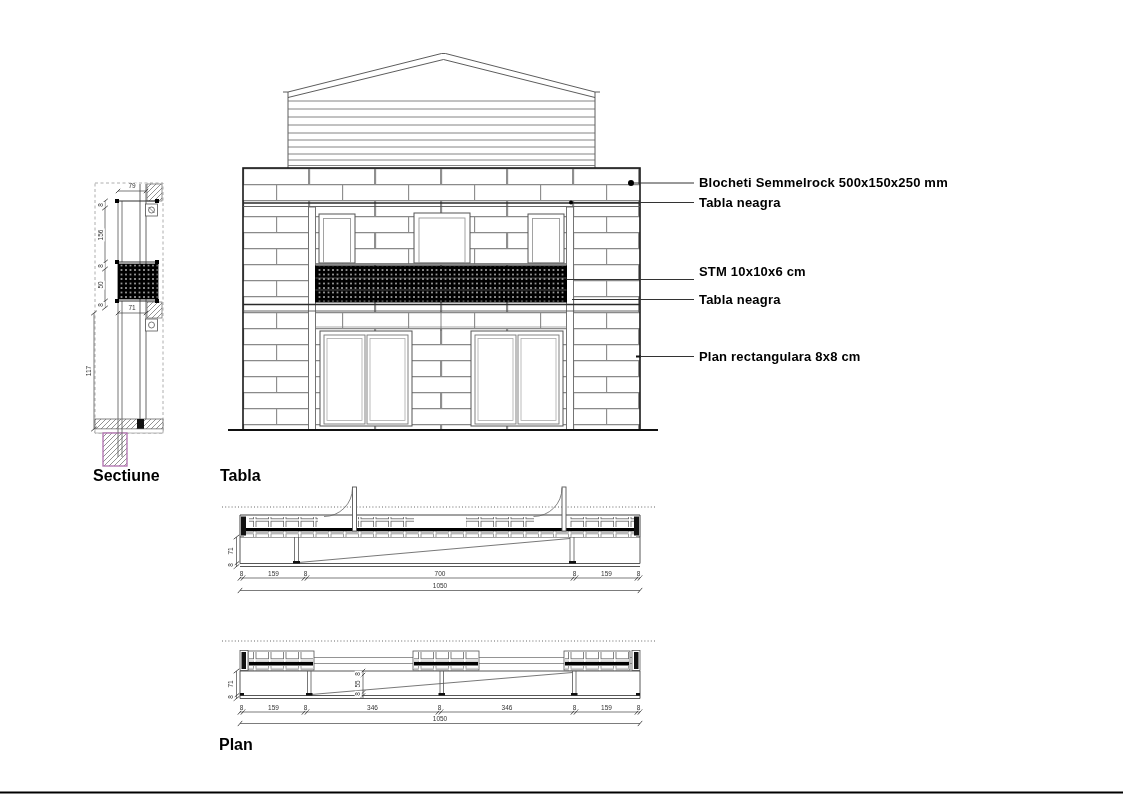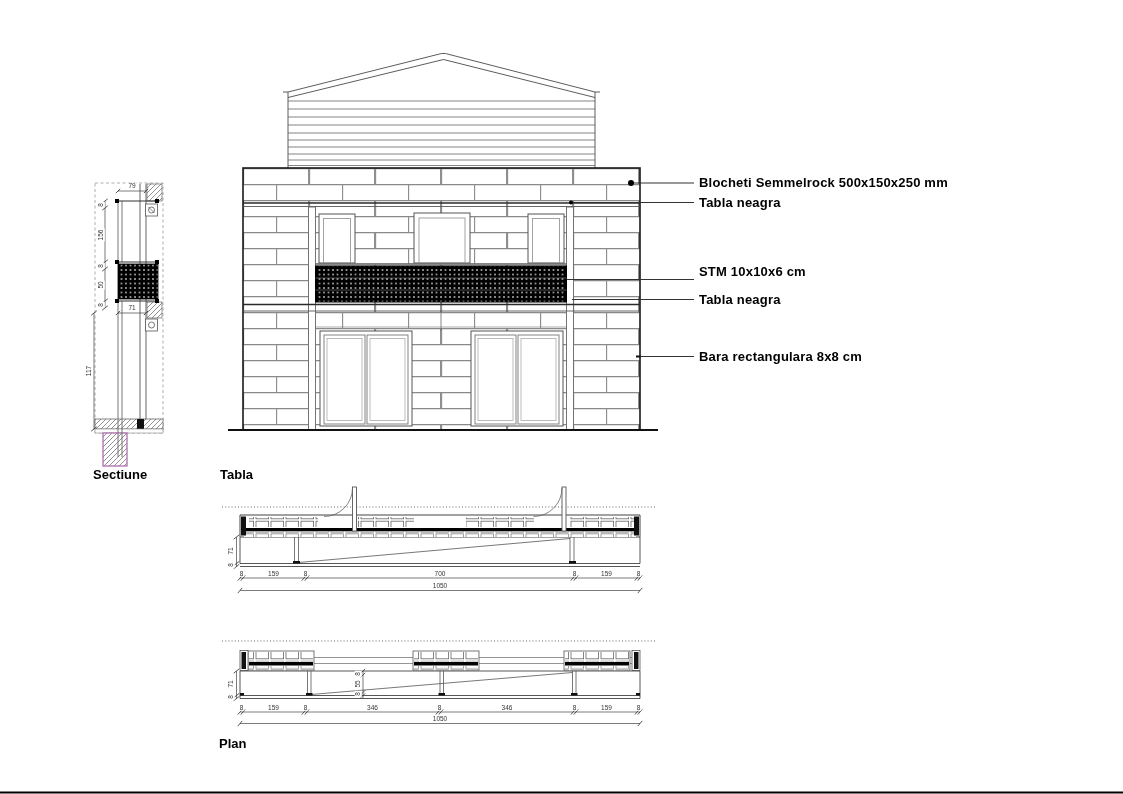--- a/index.html
+++ b/index.html
@@ -1,19 +1,19 @@
 <!DOCTYPE html>
 <html><head>
 <meta charset="utf-8">
 <style>
   html,body{margin:0;padding:0;background:#fff;}
   #page{position:relative;width:1123px;height:794px;background:#ffffff;overflow:hidden;
         font-family:"Liberation Sans",sans-serif;}
   #page svg{position:absolute;left:0;top:0;}
-  .title{position:absolute;font-weight:bold;font-size:13px;color:#000;white-space:nowrap;}
+  .title{position:absolute;font-weight:bold;font-size:16px;color:#000;white-space:nowrap;}
   .ann{position:absolute;left:699px;height:16px;line-height:16px;font-weight:bold;
        font-size:13px;letter-spacing:.2px;color:#000;white-space:nowrap;}
   .dim{position:absolute;font-size:6.5px;line-height:1;color:#333;background:#fff;
        padding:0 1px;white-space:nowrap;transform:translate(-50%,-50%);}
   .dimv{position:absolute;font-size:6.5px;line-height:1;color:#333;background:#fff;
        padding:0 1px;white-space:nowrap;transform:translate(-50%,-50%) rotate(-90deg);}
 </style>
 </head>
 <body>
 
@@ -224,21 +224,21 @@
 </svg>
 
   <span class="title" style="left:93px;top:467px">Sectiune</span>
   <span class="title" style="left:220px;top:467px">Tabla</span>
   <span class="title" style="left:219px;top:736px">Plan</span>
 
   <span class="ann" style="top:175px">Blocheti Semmelrock 500x150x250 mm</span>
   <span class="ann" style="top:194.5px">Tabla neagra</span>
   <span class="ann" style="top:264px">STM 10x10x6 cm</span>
   <span class="ann" style="top:291.5px">Tabla neagra</span>
-  <span class="ann" style="top:348.5px">Bara rectangulara 8x8 cm</span>
+  <span class="ann" style="top:348.5px">Plan rectangulara 8x8 cm</span>
 
   <span class="dim" style="left:132px;top:186px">79</span>
   <span class="dimv" style="left:101px;top:204.5px">8</span>
   <span class="dimv" style="left:101px;top:235px">156</span>
   <span class="dimv" style="left:101px;top:265.5px">8</span>
   <span class="dimv" style="left:101px;top:285px">50</span>
   <span class="dimv" style="left:101px;top:304.5px">8</span>
   <span class="dim" style="left:132px;top:308px">71</span>
   <span class="dimv" style="left:89px;top:371px">117</span>
 

